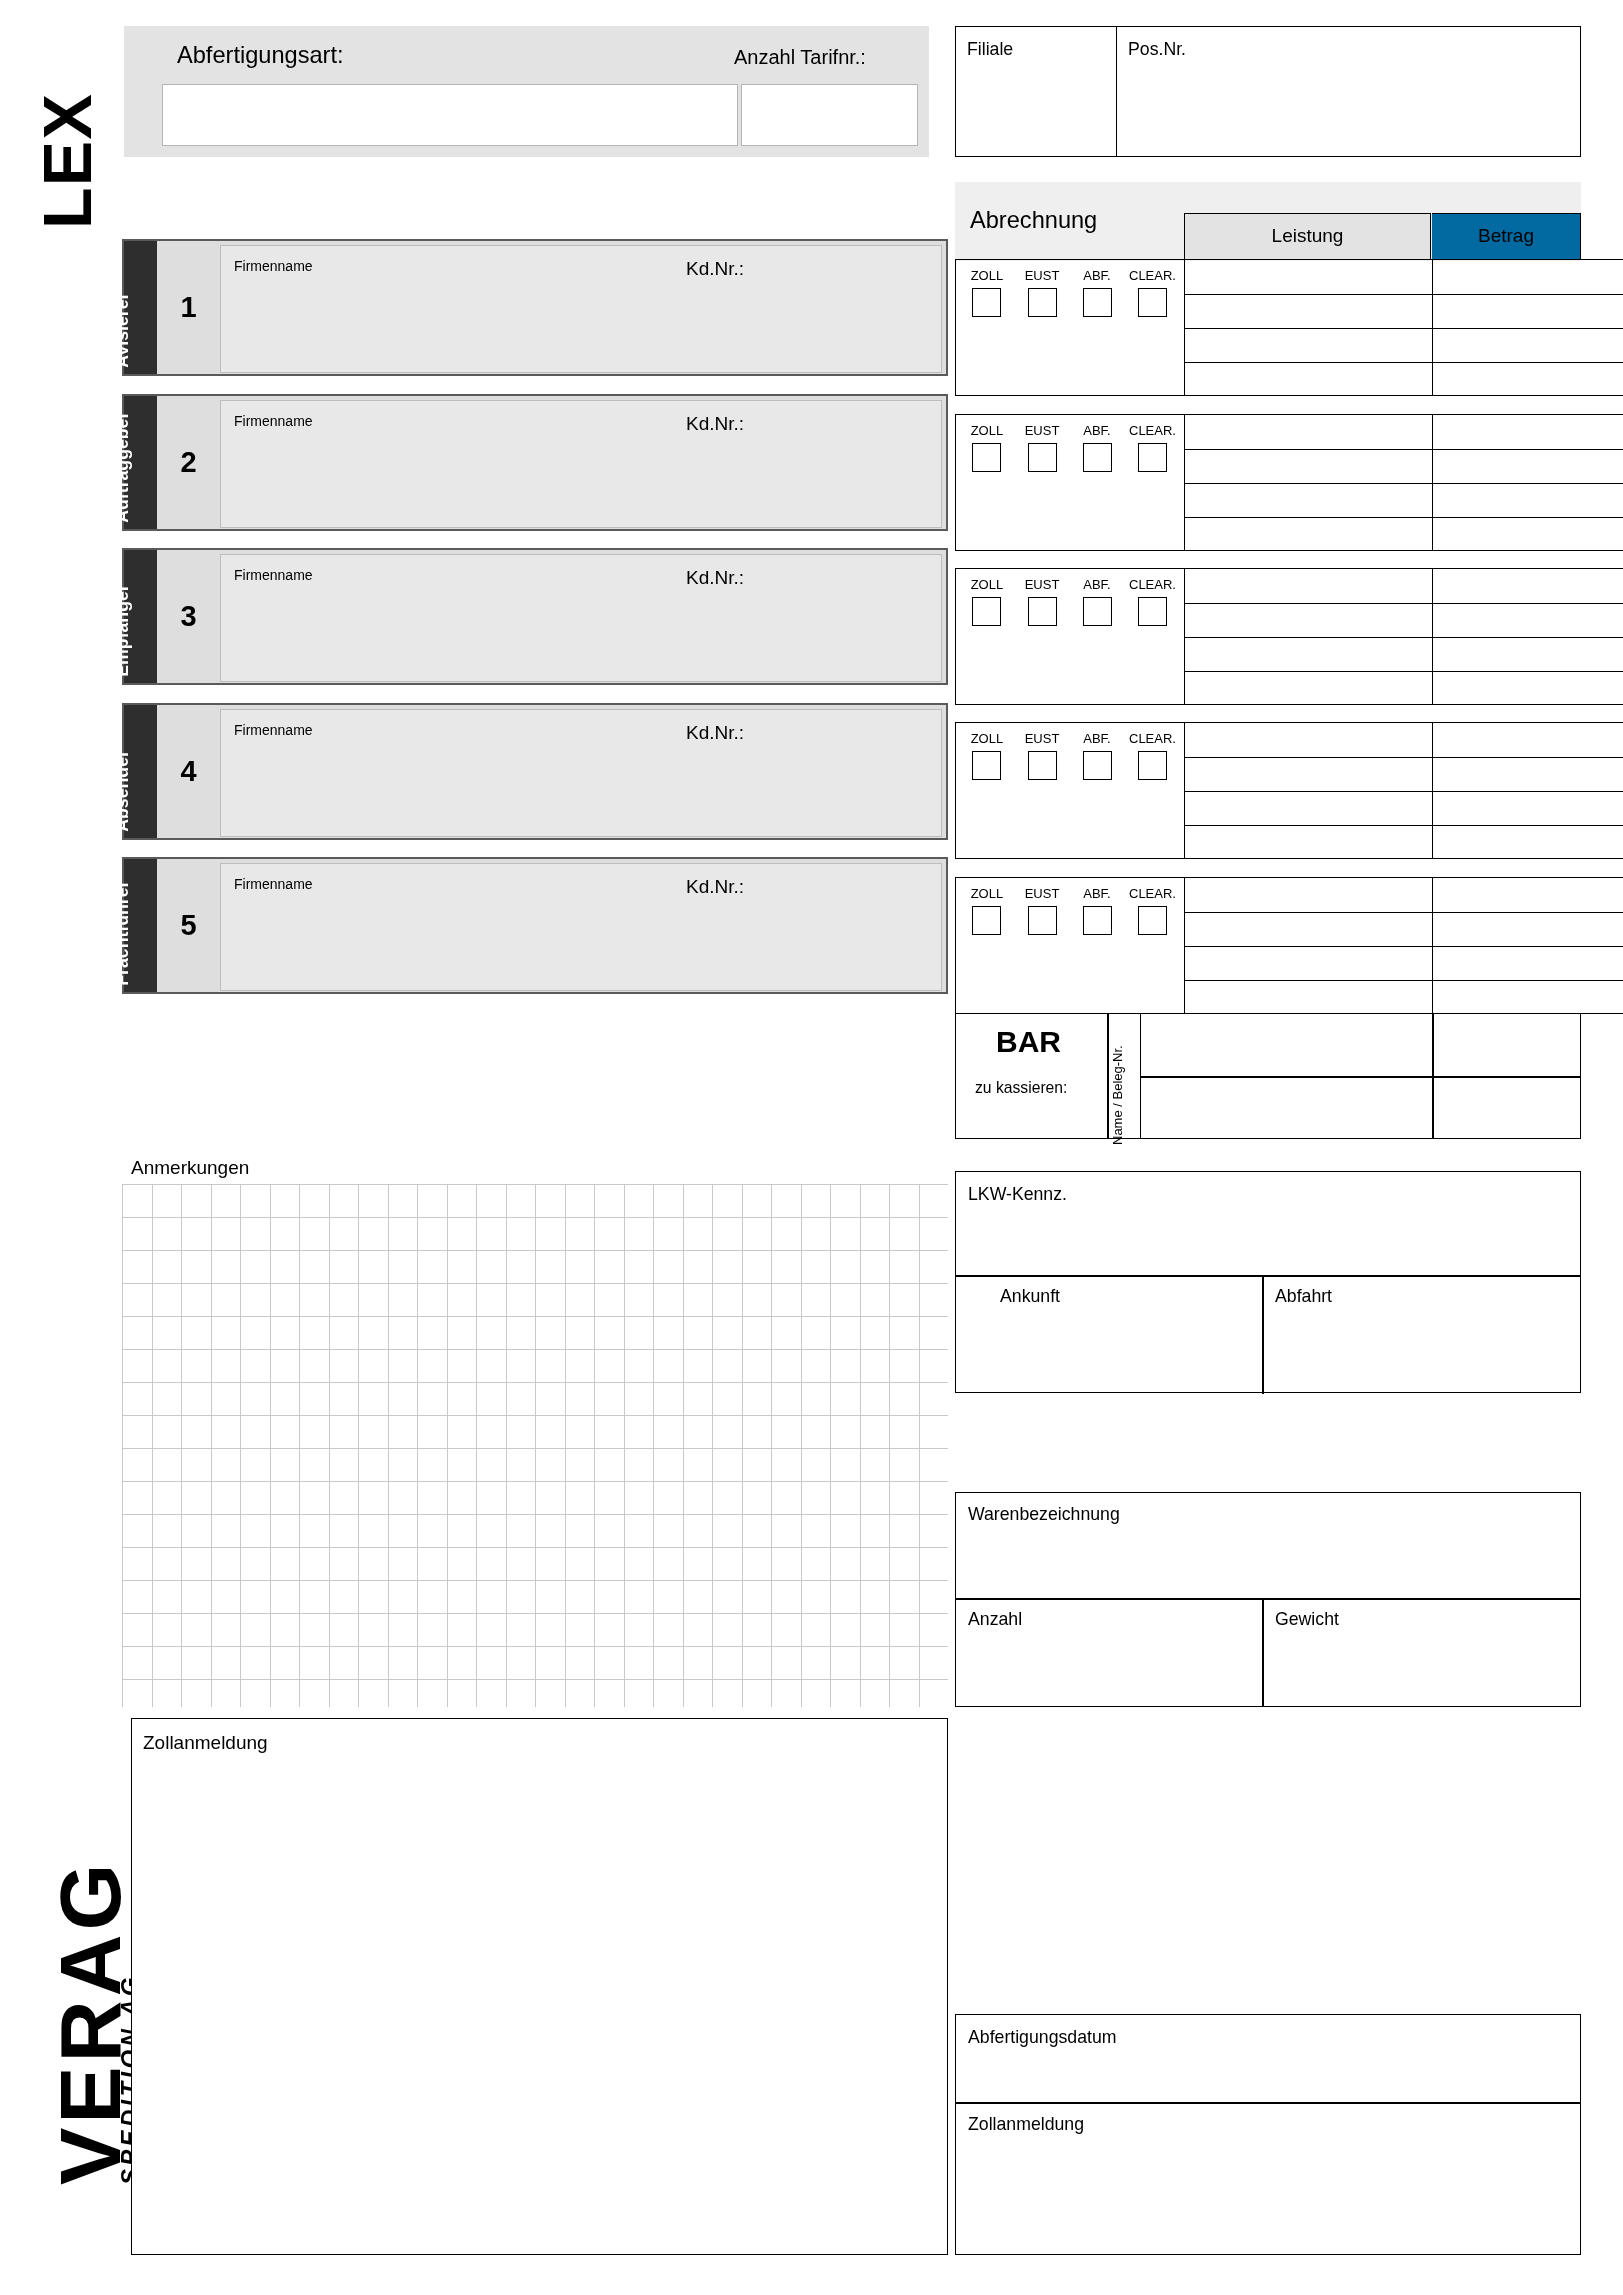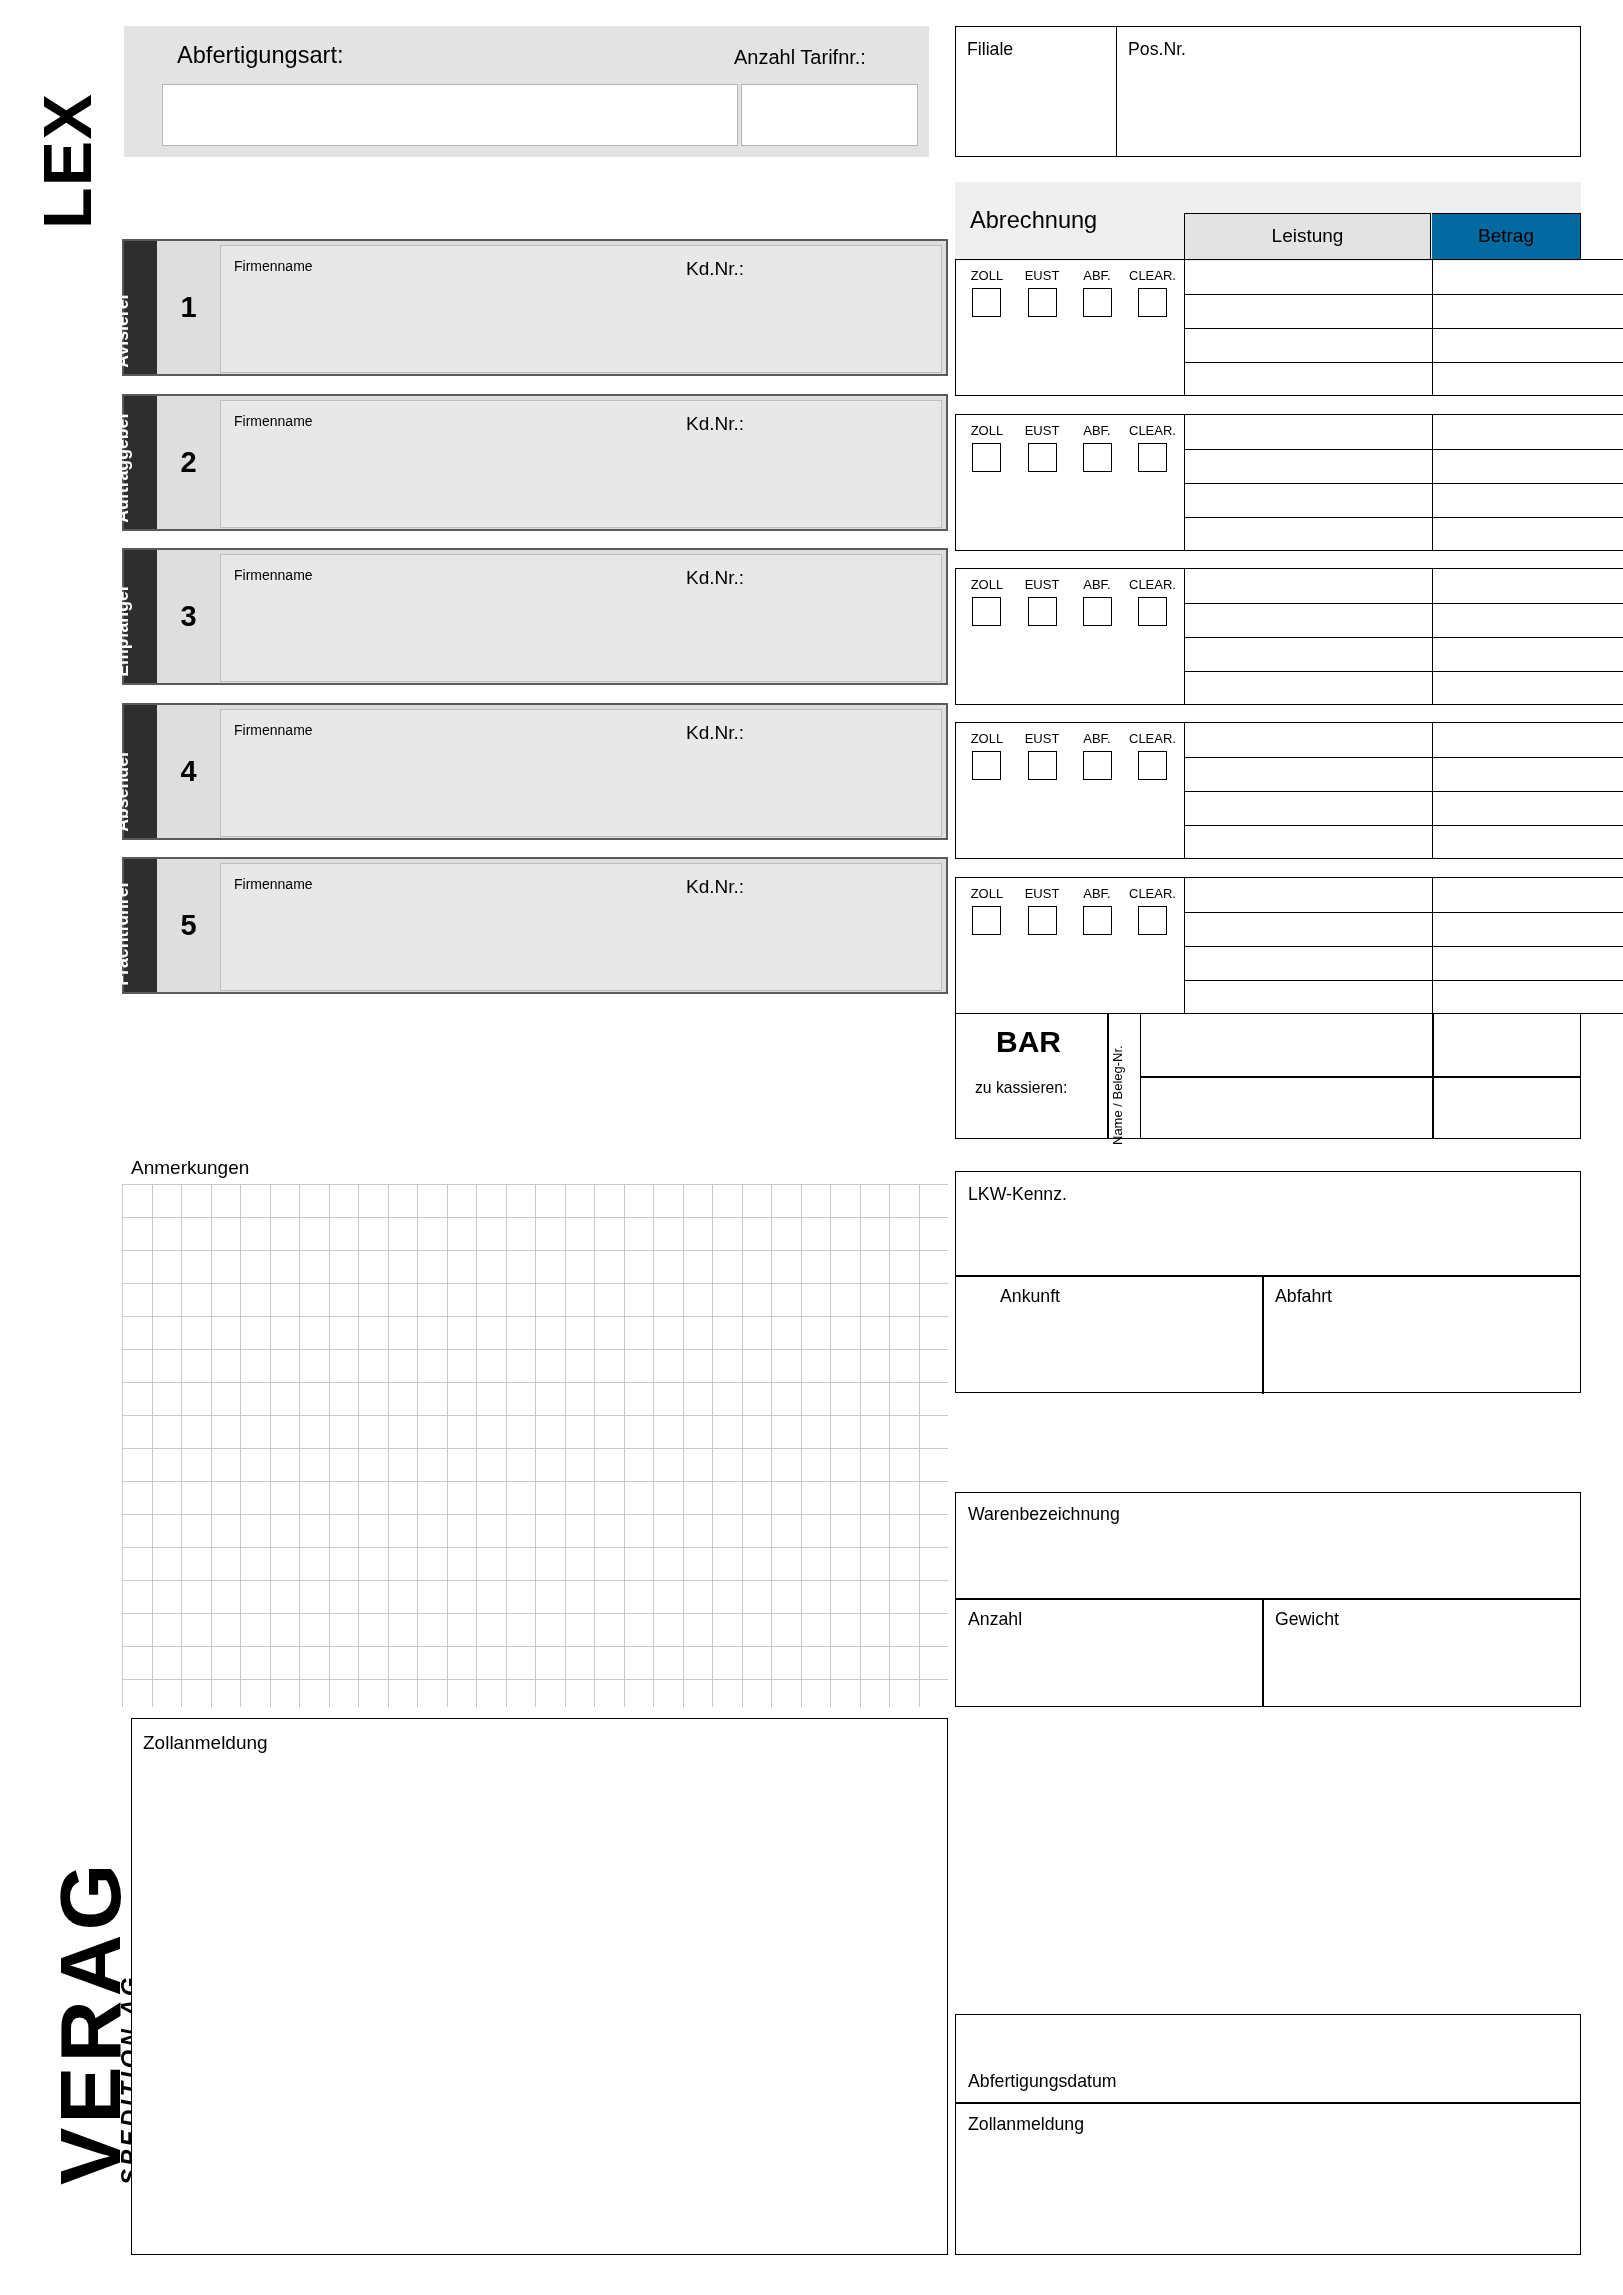--- a/index.html
+++ b/index.html
@@ -227,21 +227,21 @@
   #waren-box { left: 955px; top: 1492px; width: 626px; height: 215px; }
   #waren-label { left: 968px; top: 1506px; }
   #waren-sep { left: 955px; top: 1598px; width: 626px; height: 0; border-top: 1.3px solid #000; }
   #waren-vsep { left: 1262px; top: 1598px; width: 0; height: 109px; border-left: 1.3px solid #000; }
   #colli-label { left: 968px; top: 1611px; }
   #gewicht-label { left: 1275px; top: 1611px; }
 
   
   #footer-box { left: 955px; top: 2014px; width: 626px; height: 241px; }
   #footer-sep { left: 955px; top: 2102px; width: 626px; height: 0; border-top: 1.3px solid #000; }
-  #abfdatum-label { left: 968px; top: 2029px; margin-top: 44px; }
+  #abfdatum-label { left: 968px; top: 2029px; }
   #sachbearbeiter-label { left: 968px; top: 2116px; }
 </style>
 </head>
 <body>
 
 <div class="page">
 
   <div class="logo-lex">
     <span>LEX</span>
   </div>

